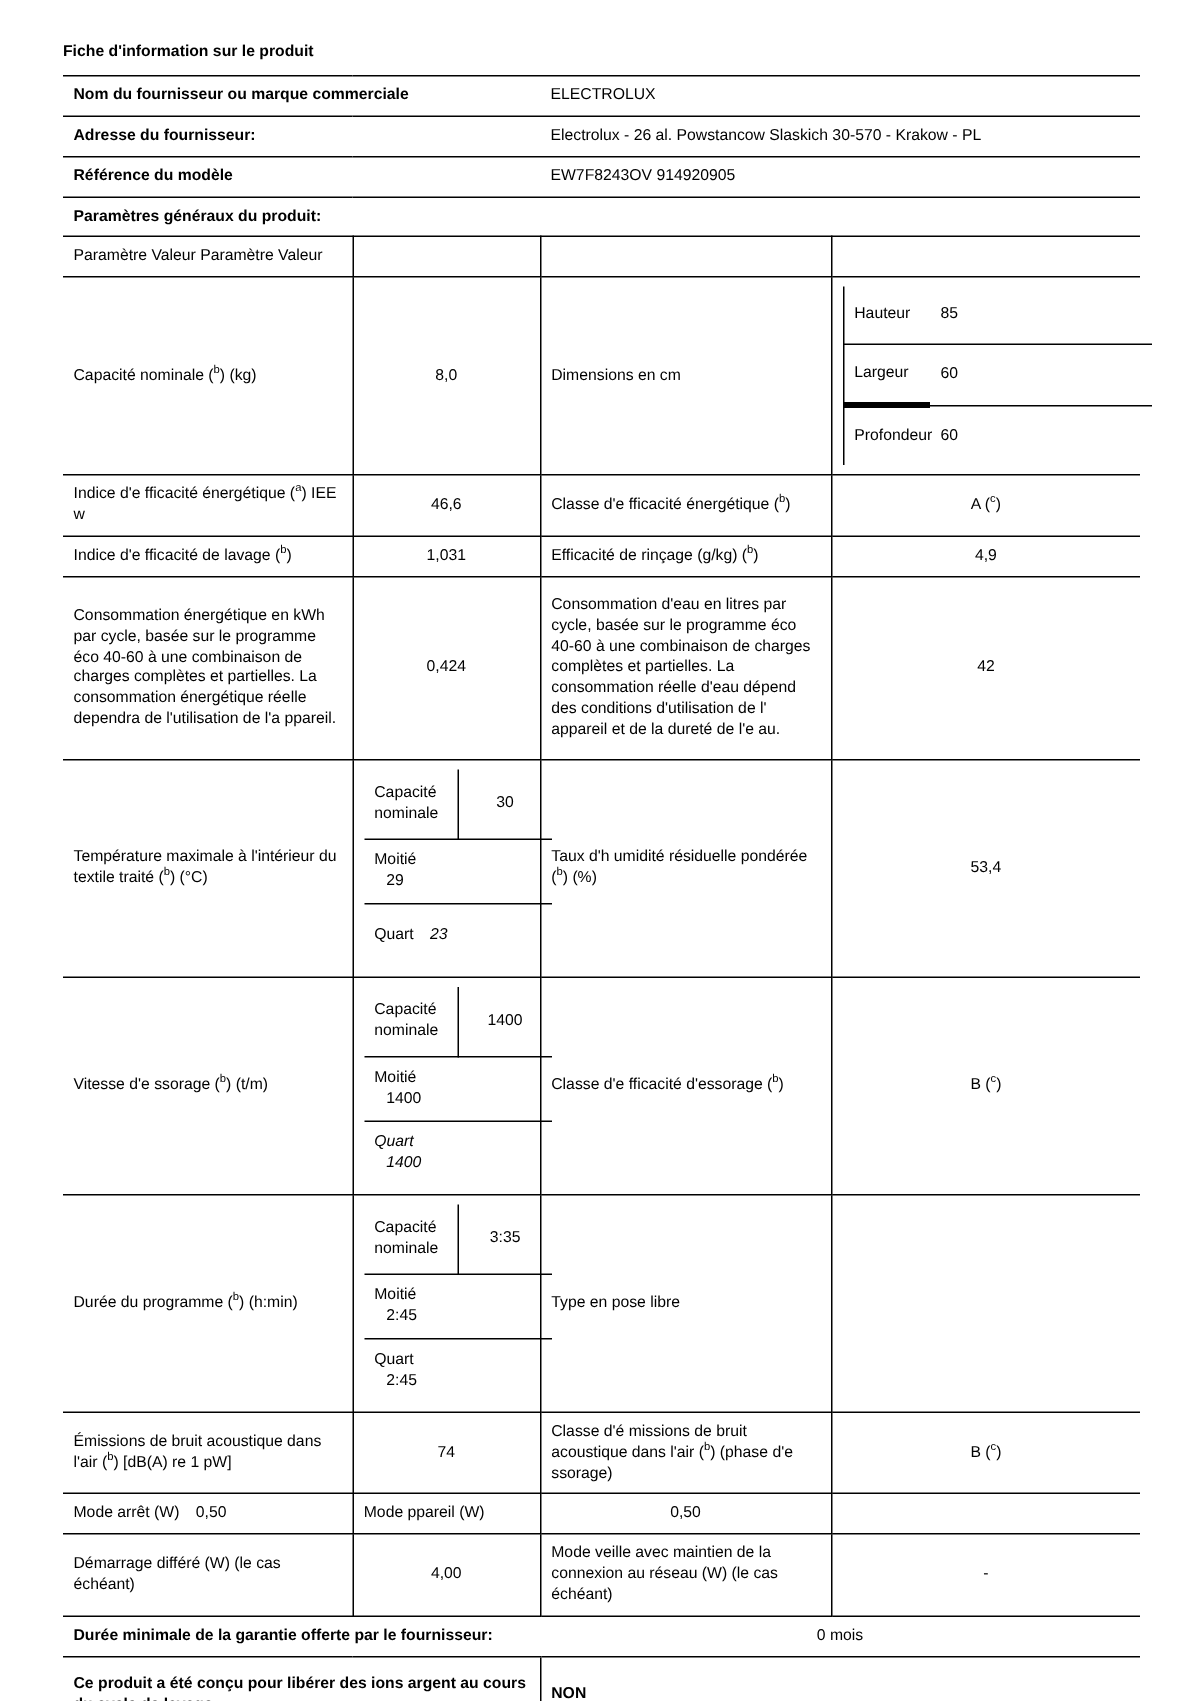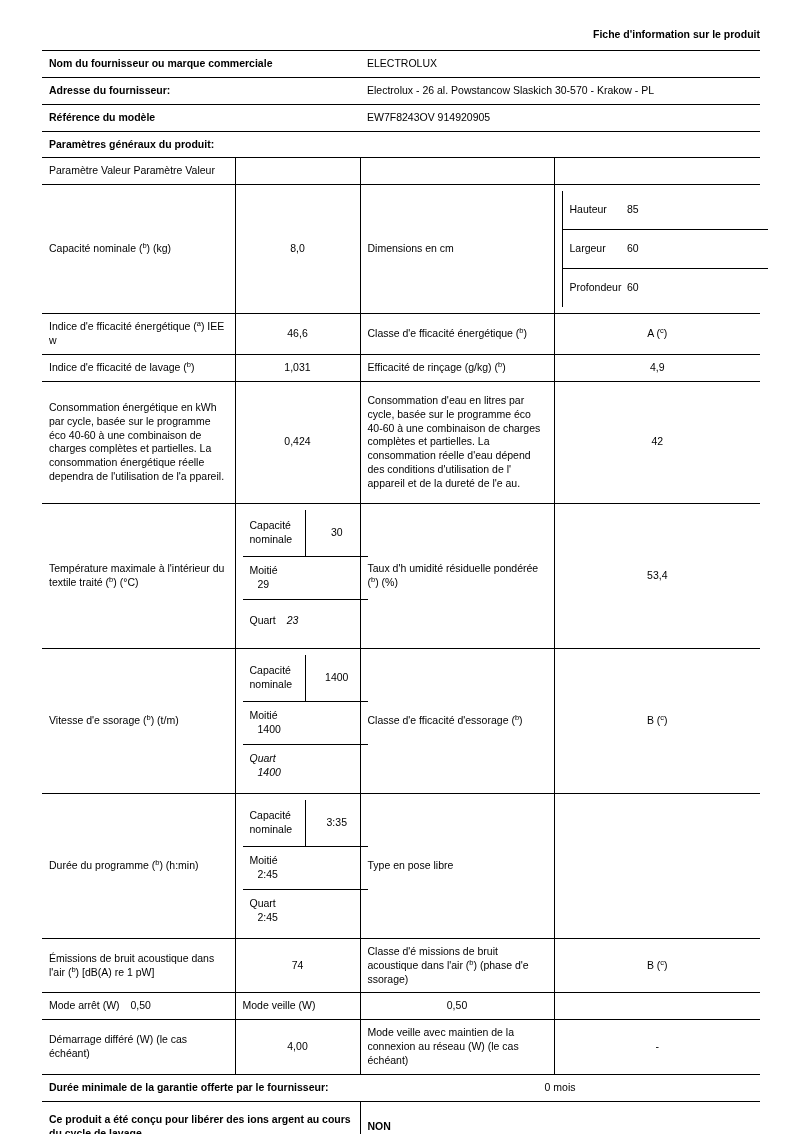--- a/index.html
+++ b/index.html
@@ -15,21 +15,21 @@
     font-size: 10.5px;
   }
   .page {
     width: 802px;
     min-height: 1134px;
     box-sizing: border-box;
     padding: 28px 42px 10px 42px;
     position: relative;
   }
   .doc-title {
-    text-align: right;
+    text-align: left;
     font-weight: bold;
     font-size: 10.5px;
     margin-bottom: 10px;
   }
   table.main {
     width: 100%;
     border-collapse: collapse;
     table-layout: fixed;
   }
   table.main td {
@@ -119,21 +119,21 @@
           <colgroup>
                 <col style="width:58px">
                 <col style="width:148px">
               </colgroup>
           <tbody>
                 <tr class="dims-row">
             <td class="bb" style="border-bottom:1px solid #000; border-left:1px solid #000;">Hauteur</td>
             <td class="bb" style="border-bottom:1px solid #000;">85</td>
           </tr>
           <tr class="dims-row">
-            <td class="bb" style="border-bottom:1px solid #000000; border-left:1px solid #000;">Largeur</td>
+            <td class="bb" style="border-bottom:4px solid #000000; border-left:1px solid #000;">Largeur</td>
             <td class="bb" style="border-bottom:1px solid #000;">60</td>
           </tr>
           <tr class="dims-row">
             <td style="border-left:1px solid #000;">Profondeur</td>
             <td>60</td>
           </tr>
         </tbody>
             </table>
       </td>
     </tr>
@@ -294,21 +294,21 @@
       <td class="bb center" colspan="2">
         <span>B (</span><sup>c</sup><span>)</span>
       </td>
     </tr>
 
     <tr>
       <td class="bb br">
         <span>Mode arrêt (W)</span>
         <span style="margin-left:8px;">0,50</span>
       </td>
-      <td class="bb br" colspan="2">Mode veille (W)</td>
+      <td class="bb br" colspan="2">Mode ppareil (W)</td>
       <td class="bb br center">0,50</td>
       <td class="bb" colspan="2"></td>
     </tr>
 
     <tr>
       <td class="bb br">Démarrage différé (W) (le cas échéant)</td>
       <td class="bb br center" colspan="2">4,00</td>
       <td class="bb br">Mode veille avec maintien de la connexion au réseau (W) (le cas échéant)</td>
       <td class="bb center" colspan="2">-</td>
     </tr>

